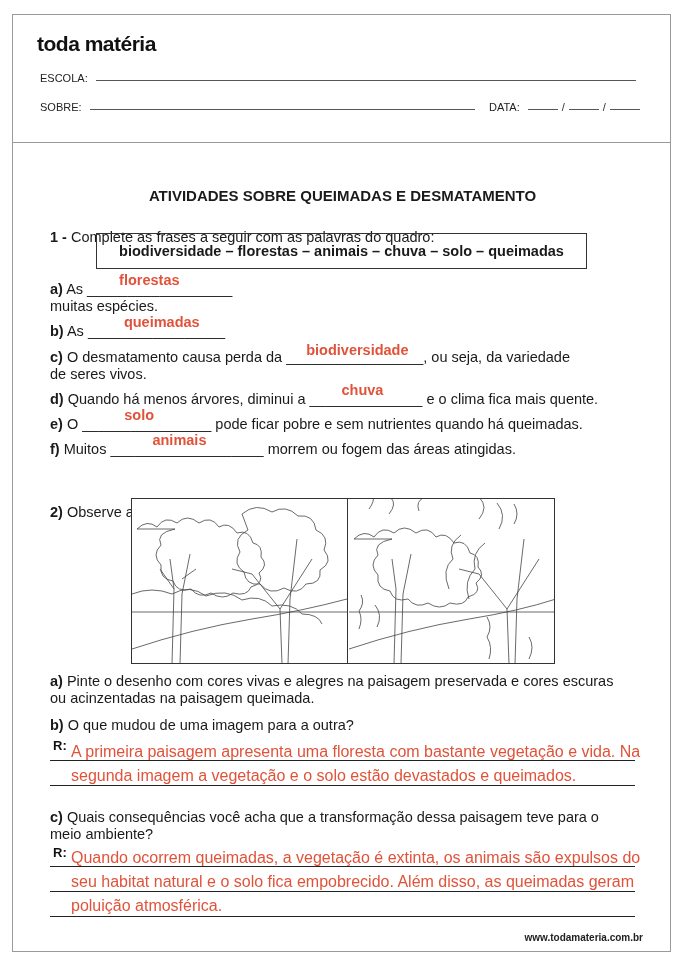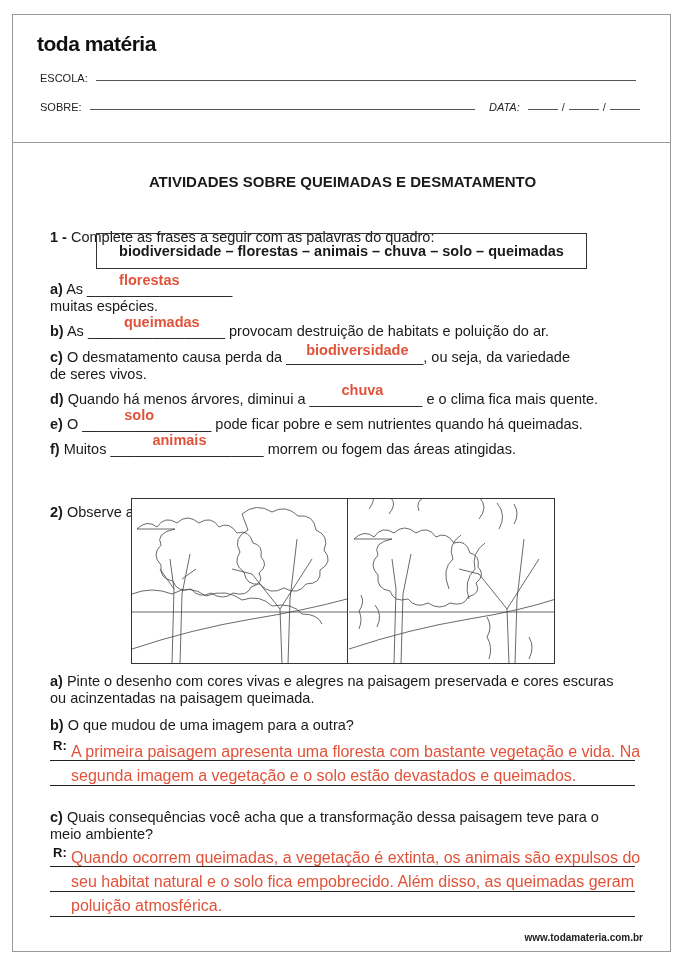--- a/index.html
+++ b/index.html
@@ -9,21 +9,21 @@
            border: 1.5px solid #9a9a9a; box-sizing: border-box; }
   .header-divider { position: absolute; left: 12px; top: 142px; width: 659px; height: 0;
                     border-top: 1.5px solid #9a9a9a; }
   .logo { position: absolute; left: 37px; top: 32px; font-size: 21px; font-weight: bold;
           letter-spacing: -0.5px; color: #111; }
   .field-row { position: absolute; left: 40px; font-size: 11px; color: #222; display: flex; align-items: flex-end; }
   .field-line { border-bottom: 1px solid #555; height: 1px; margin-left: 8px; margin-bottom: 3px; }
   .date-part { border-bottom: 1px solid #555; width: 30px; height: 1px; margin-bottom: 3px; display: inline-block; }
   .slash { margin: 0 4px; color: #333; }
 
-  .title { position: absolute; left: 0; width: 685px; top: 173px; text-align: center;
+  .title { position: absolute; left: 0; width: 685px; top: 187px; text-align: center;
            font-size: 15px; font-weight: bold; color: #1a1a1a; }
   .q-text { position: absolute; left: 50px; font-size: 14.5px; color: #1a1a1a; line-height: 17px; margin-top: 26px; }
   .q-text b { font-weight: bold; }
   .word-box { position: absolute; left: 96px; top: 233px; width: 491px; height: 36px;
               border: 1.5px solid #333; box-sizing: border-box; display: flex;
               align-items: center; justify-content: center; font-size: 14.5px; font-weight: bold; }
   .item { position: absolute; left: 50px; width: 590px; font-size: 14.5px; line-height: 17px; color: #1a1a1a; }
   .item .label { font-weight: bold; }
   .blank { position: relative; display: inline-block; white-space: pre; }
   .blank .ans { position: absolute; top: -9px; font-weight: bold; color: #e0533a; font-size: 14.5px; white-space: nowrap; }
@@ -50,21 +50,21 @@
   <span>ESCOLA:</span>
   <span class="field-line" style="width:540px;"></span>
 </div>
 
 <div class="field-row" style="top:101px;">
   <span>SOBRE:</span>
   <span class="field-line" style="width:385px;"></span>
 </div>
 
 <div class="field-row" style="top:101px; left:489px;">
-  <span style="margin-right:8px;font-style:italic;">DATA:</span>
+  <span style="margin-right:8px;">DATA:</span>
   <span class="date-part"></span>
   <span class="slash">/</span>
   <span class="date-part"></span>
   <span class="slash">/</span>
   <span class="date-part"></span>
 </div>
 
 <div class="title">ATIVIDADES SOBRE QUEIMADAS E DESMATAMENTO</div>
 
 <div class="q-text" style="top:203px;">
@@ -79,21 +79,20 @@
   <span>As</span>
   <span class="blank"><span>__________________</span><span class="ans" style="left:32px;">florestas</span></span>
   <br>
   <span>muitas espécies.</span>
 </div>
 
 <div class="item" style="top:323px;">
   <span class="label">b)</span>
   <span>As</span>
   <span class="blank"><span>_________________</span><span class="ans" style="left:36px;">queimadas</span></span>
-  <span>provocam destruição de habitats e poluição do ar.</span>
 </div>
 
 <div class="item" style="top:349px;">
   <span class="label">c)</span>
   <span>O desmatamento causa perda da</span>
   <span class="blank"><span>_________________</span><span class="ans" style="left:20px; top:-7px;">biodiversidade</span></span><span>, ou seja, da variedade</span><br>
   <span>de seres vivos.</span>
 </div>
 
 <div class="item" style="top:391px;">

